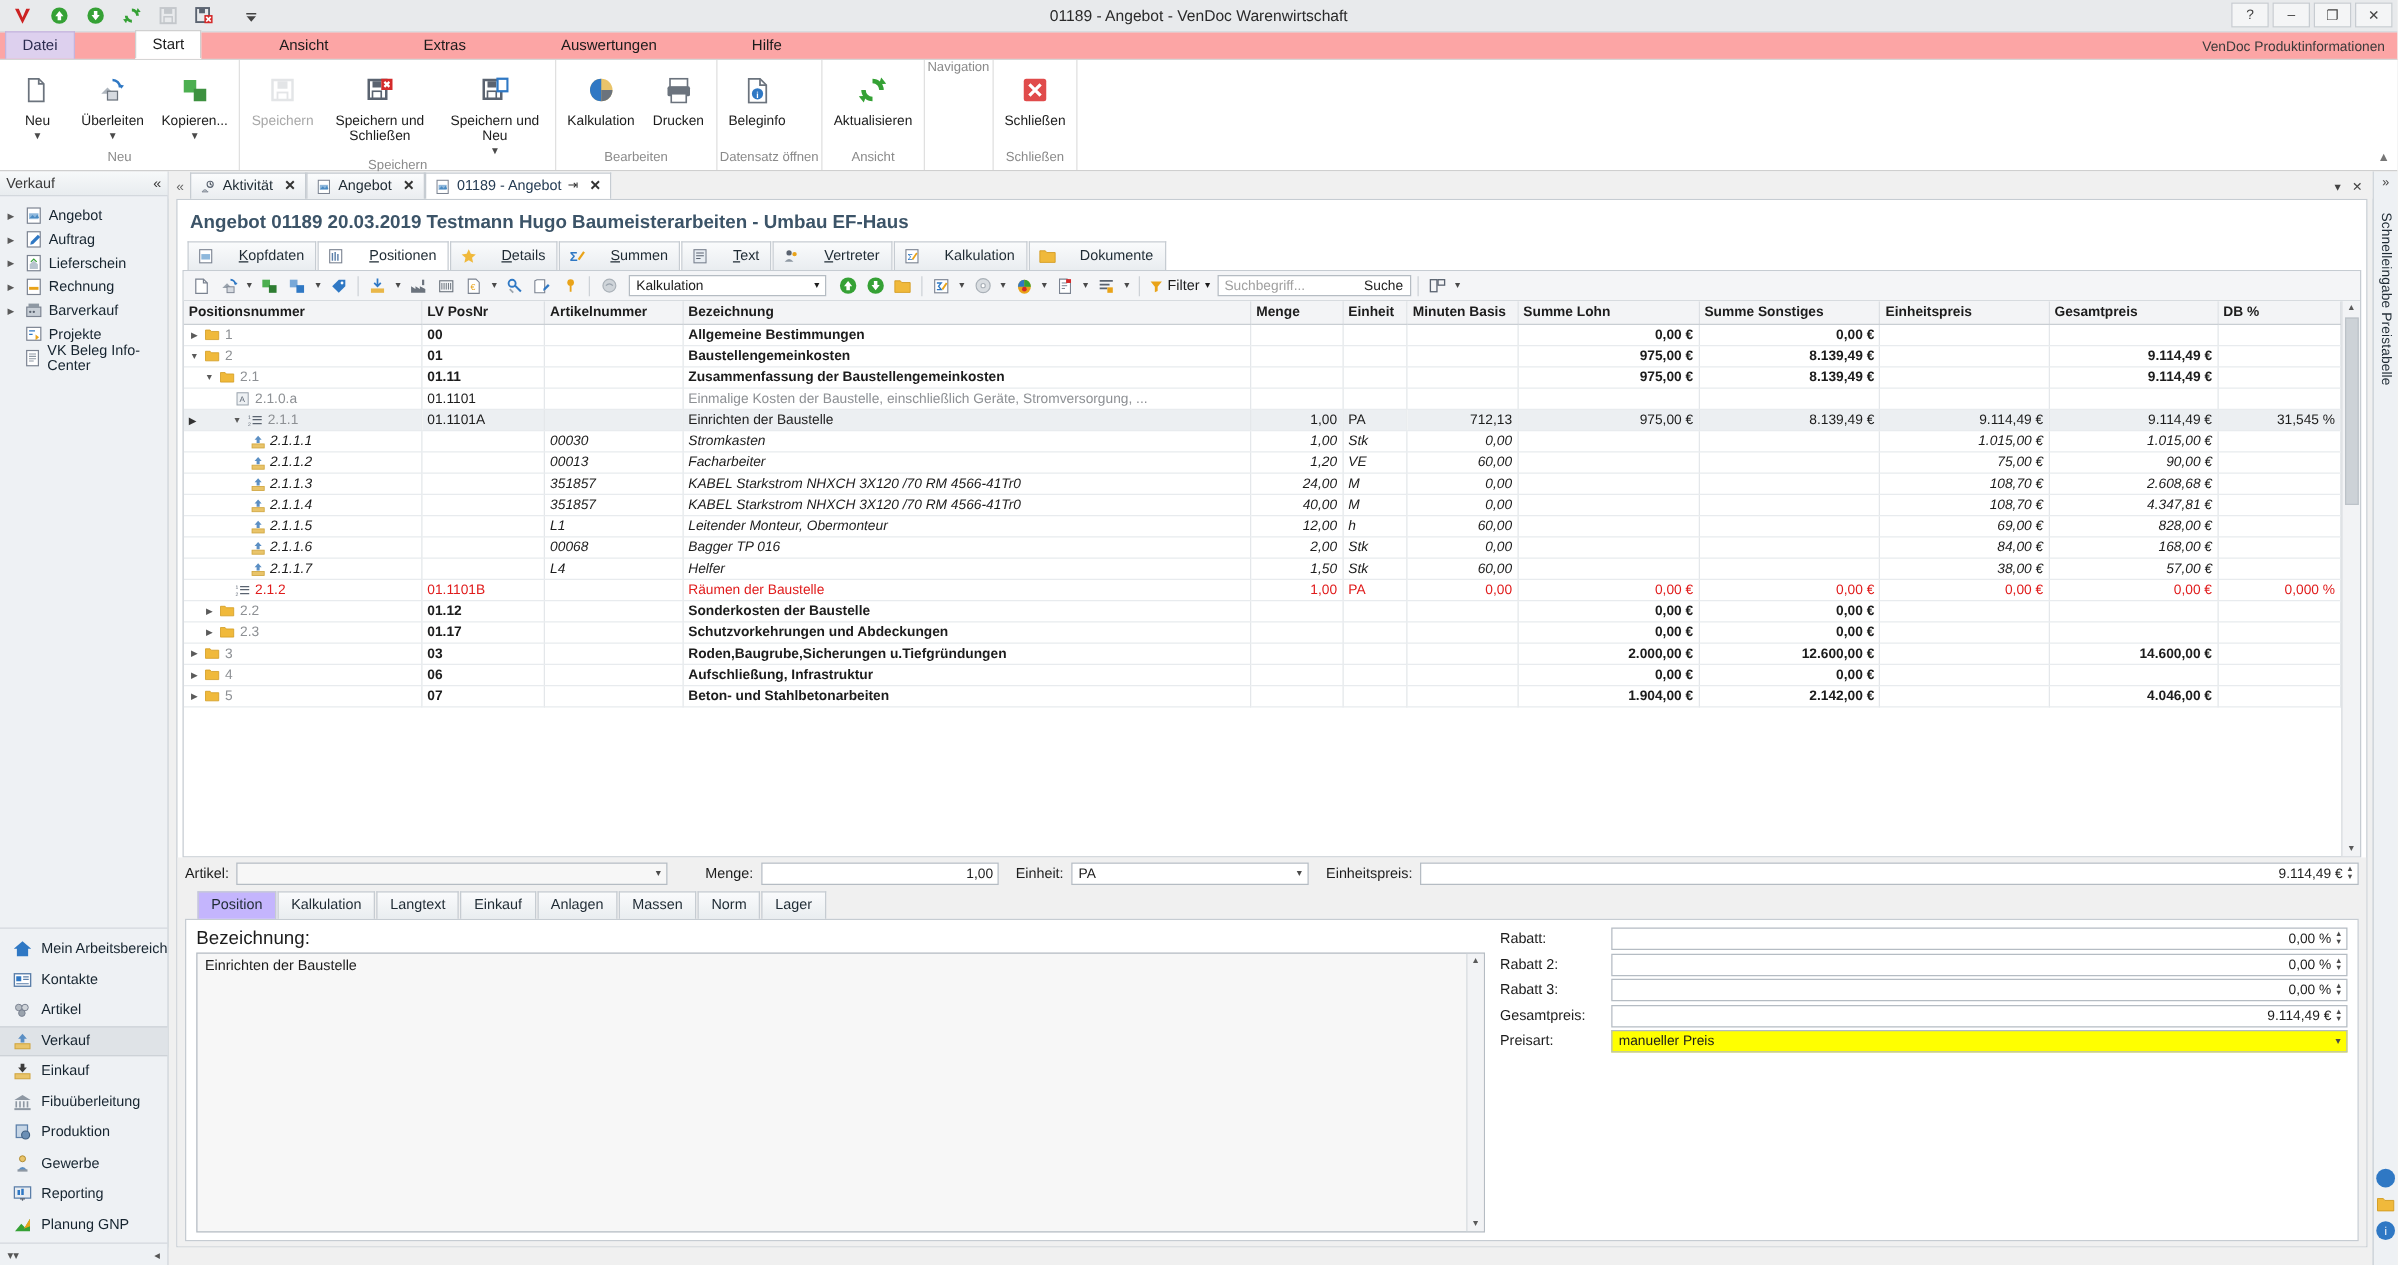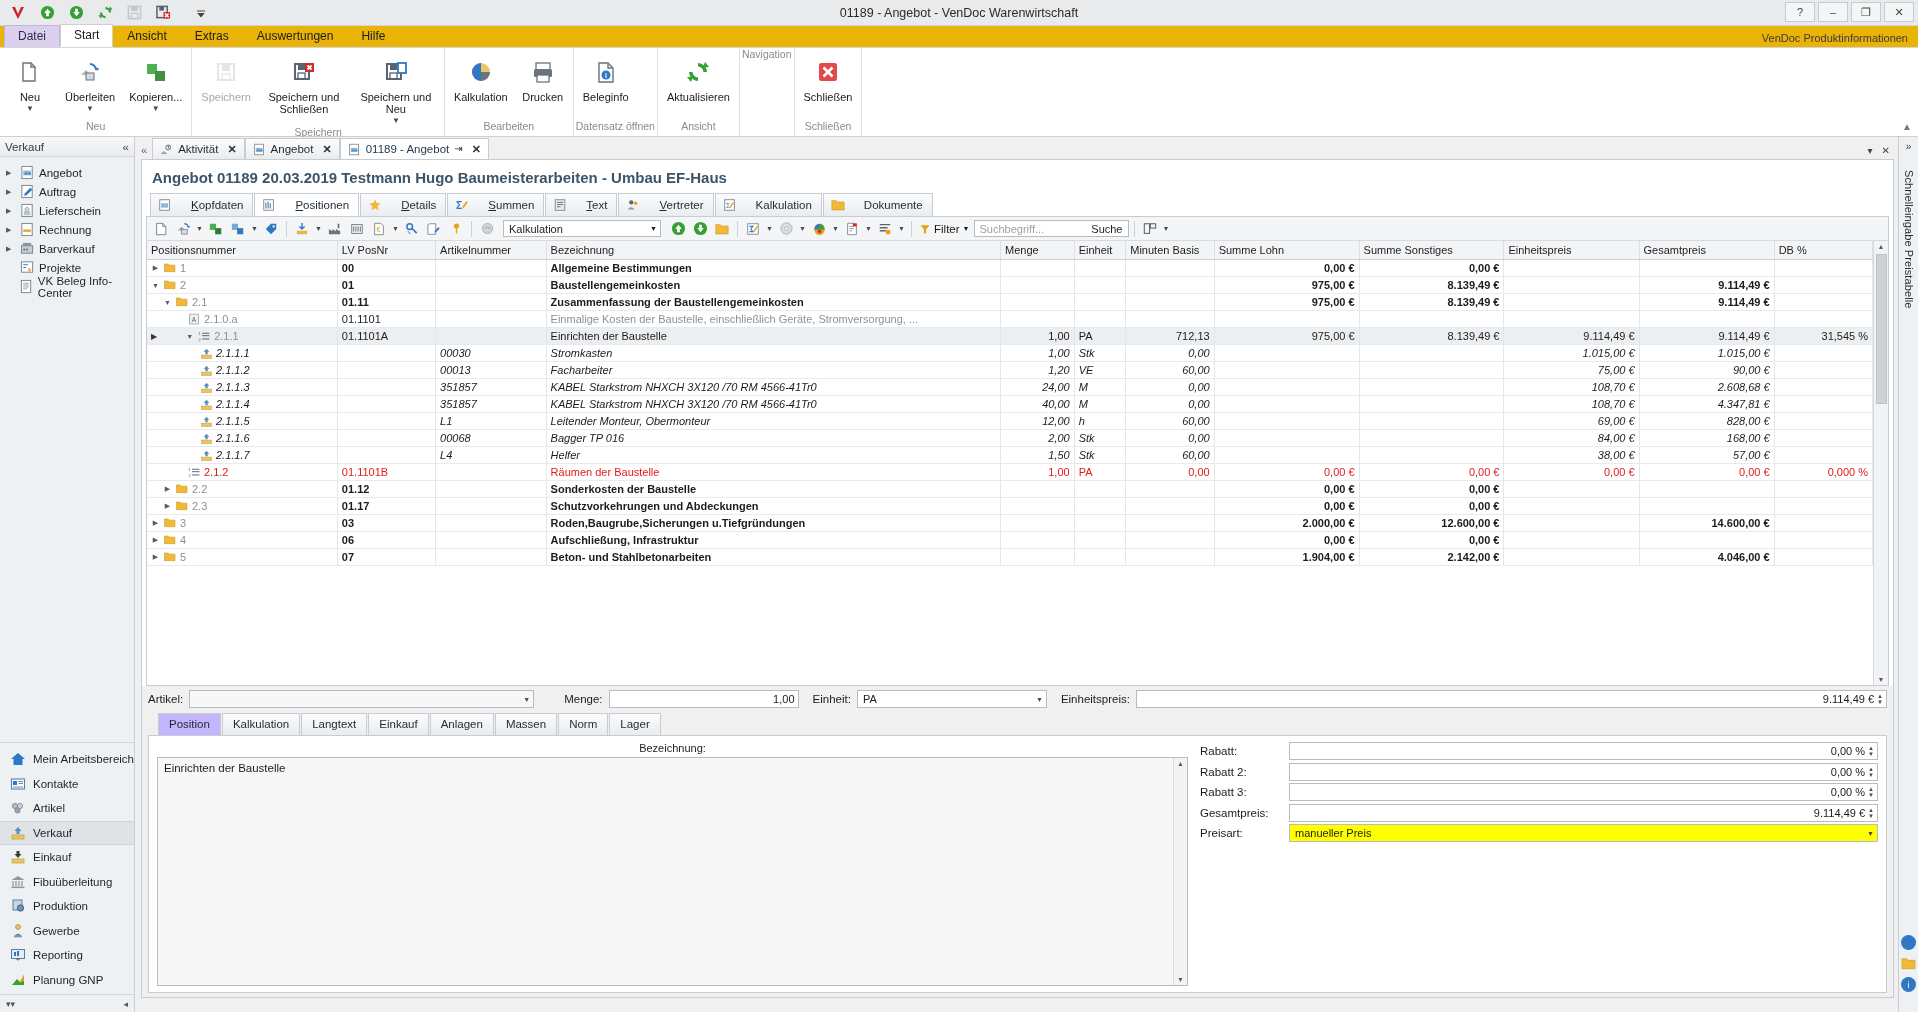--- a/index.html
+++ b/index.html
@@ -28,23 +28,24 @@
   .wbtns { position: absolute; right: 4px; top: 2px; display: flex; gap: 3px; }
   .wbtn {
     width: 30px; height: 20px; border: 1px solid #c7ccd1; background: #f4f5f6;
     display: flex; align-items: center; justify-content: center;
     font-size: 11px; color: #444;
   }
   .wbtn.close { background: #f4f5f6; }
 
   
   .ribbon-tabs {
-    height: 22px; background: #eab308; display: flex; align-items: flex-end;
+    height: 22px; background: #fca5a5; display: flex; align-items: flex-end;
     padding-left: 4px; position: relative; flex: none;
     border-bottom: 1px solid #d5d5d5;
+    gap: 48px;
   }
   .rtab {
     padding: 3px 13px 3px 13px; font-size: 12px; color: #1b1b1b;
     border: 1px solid transparent; border-bottom: none; line-height: 15px;
   }
   .rtab.datei { background: #ddd0ee; border-color: #c4b4dd; color: #2b2b4f; }
   .rtab.active { background: #ffffff; border-color: #d0d0d0; border-bottom: 1px solid #ffffff; }
   .vendoc-info { position: absolute; right: 10px; bottom: 3px; font-size: 11px; color: #3b3b3b; }
 
   
@@ -148,21 +149,21 @@
     display: flex; align-items: center; justify-content: space-between; padding: 0 5px;
     font-size: 11px;
   }
   .tb-search .ph { color: #a0a0a0; }
   .tb-search .sfx { color: #1c1c1c; }
 
   .grid-scroll { flex: 1; display: flex; min-height: 0; }
   table.grid { border-collapse: collapse; width: 100%; table-layout: fixed; }
   table.grid th {
     background: #f3f4f6; border-right: 1px solid #dcdfe3; border-bottom: 1px solid #c9ced3;
-    font-weight: normal; font-size: 11px; color: #1c1c1c; padding: 3px 4px; height: 18px;
+    font-weight: bold; font-size: 11px; color: #1c1c1c; padding: 3px 4px; height: 18px;
     text-align: left; white-space: nowrap; overflow: hidden;
   }
   table.grid td {
     border-right: 1px solid #e4e7ea; border-bottom: 1px solid #e8ebee;
     font-size: 11px; padding: 1px 4px; height: 15.4px; white-space: nowrap; overflow: hidden;
   }
   th.num, td.num { text-align: right; }
   tr.sel td { background: #eceff2; }
   td.bold, th.bold { font-weight: bold; }
   .ital { font-style: italic; }
@@ -192,21 +193,21 @@
 
   .dtabs { display: flex; align-items: flex-end; gap: 1px; padding-left: 10px; }
   .dtb {
     padding: 4px 10px; font-size: 11.5px; border: 1px solid #c6ccd2; border-bottom: none;
     background: linear-gradient(#fafbfc, #e9edf0); color: #1e2a33; line-height: 13px;
   }
   .dtb.active { background: #c4b5fd; }
 
   .dbody { border: 1px solid #c6ccd2; background: #fff; display: flex; height: 258px; margin-bottom: 4px; }
   .dleft { flex: 1; padding: 6px 8px; display: flex; flex-direction: column; min-width: 0; }
-  .dleft .cap { font-size: 11px; padding-bottom: 3px; text-align: center; }
+  .dleft .cap { font-size: 15px; padding-bottom: 3px; }
   .memo {
     flex: 1; border: 1px solid #b5bcc3; background: #f7f7f7; position: relative;
     font-size: 11.5px; padding: 4px 6px; overflow: hidden;
   }
   .memo-sb { position: absolute; right: 0; top: 0; bottom: 0; width: 14px; background: #f2f3f5; border-left: 1px solid #d7dbdf; display: flex; flex-direction: column; justify-content: space-between; align-items: center; }
   .memo-sb .ar { font-size: 7px; color: #5a5a5a; padding: 2px 0; }
 
   .dright { width: 690px; padding: 6px 8px 6px 4px; flex: none; }
   .frow { display: flex; align-items: center; gap: 6px; margin-bottom: 2.5px; }
   .frow .fl { width: 83px; font-size: 11.5px; }

